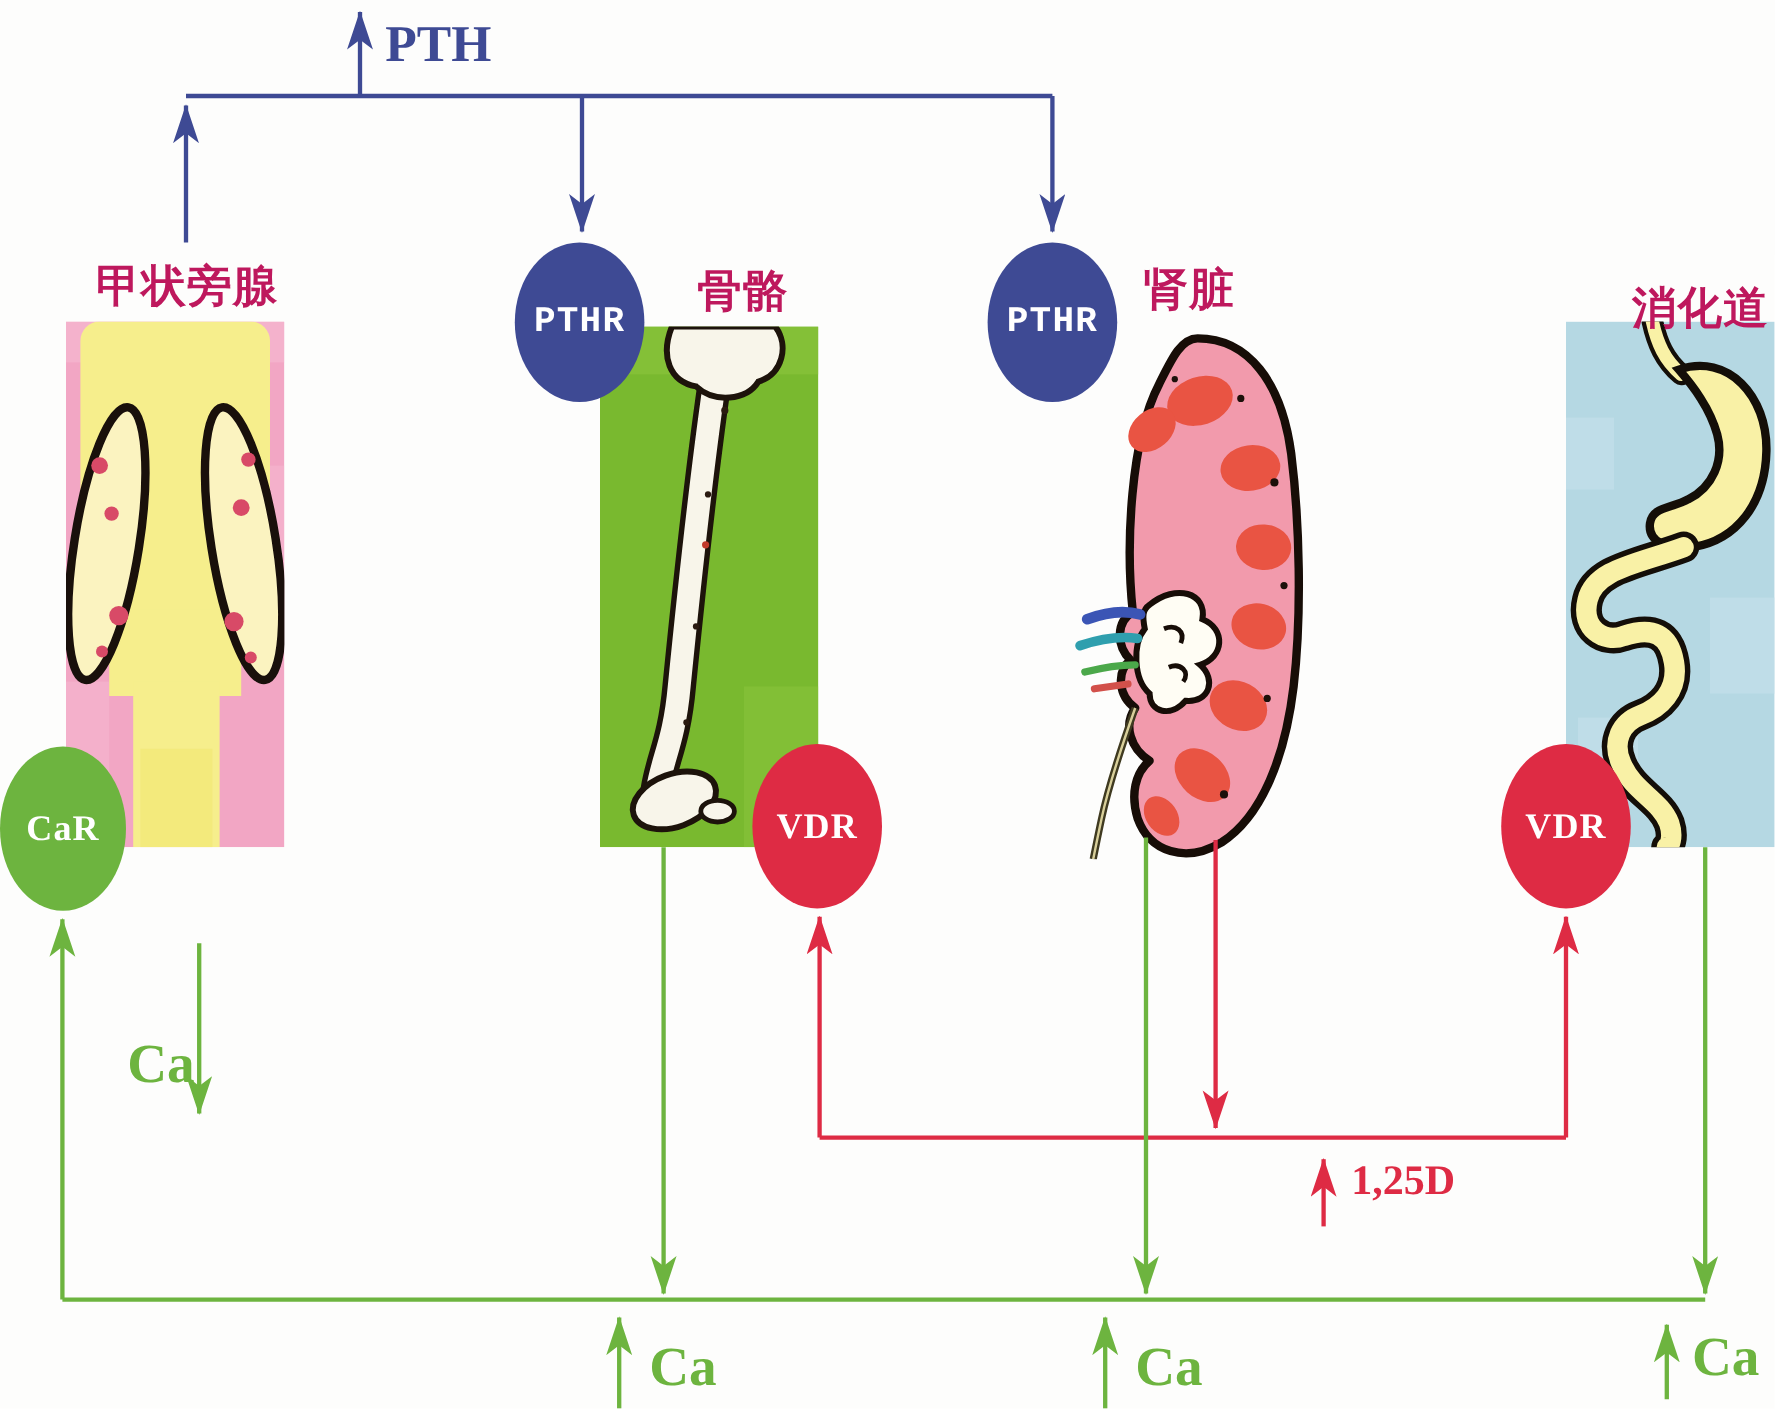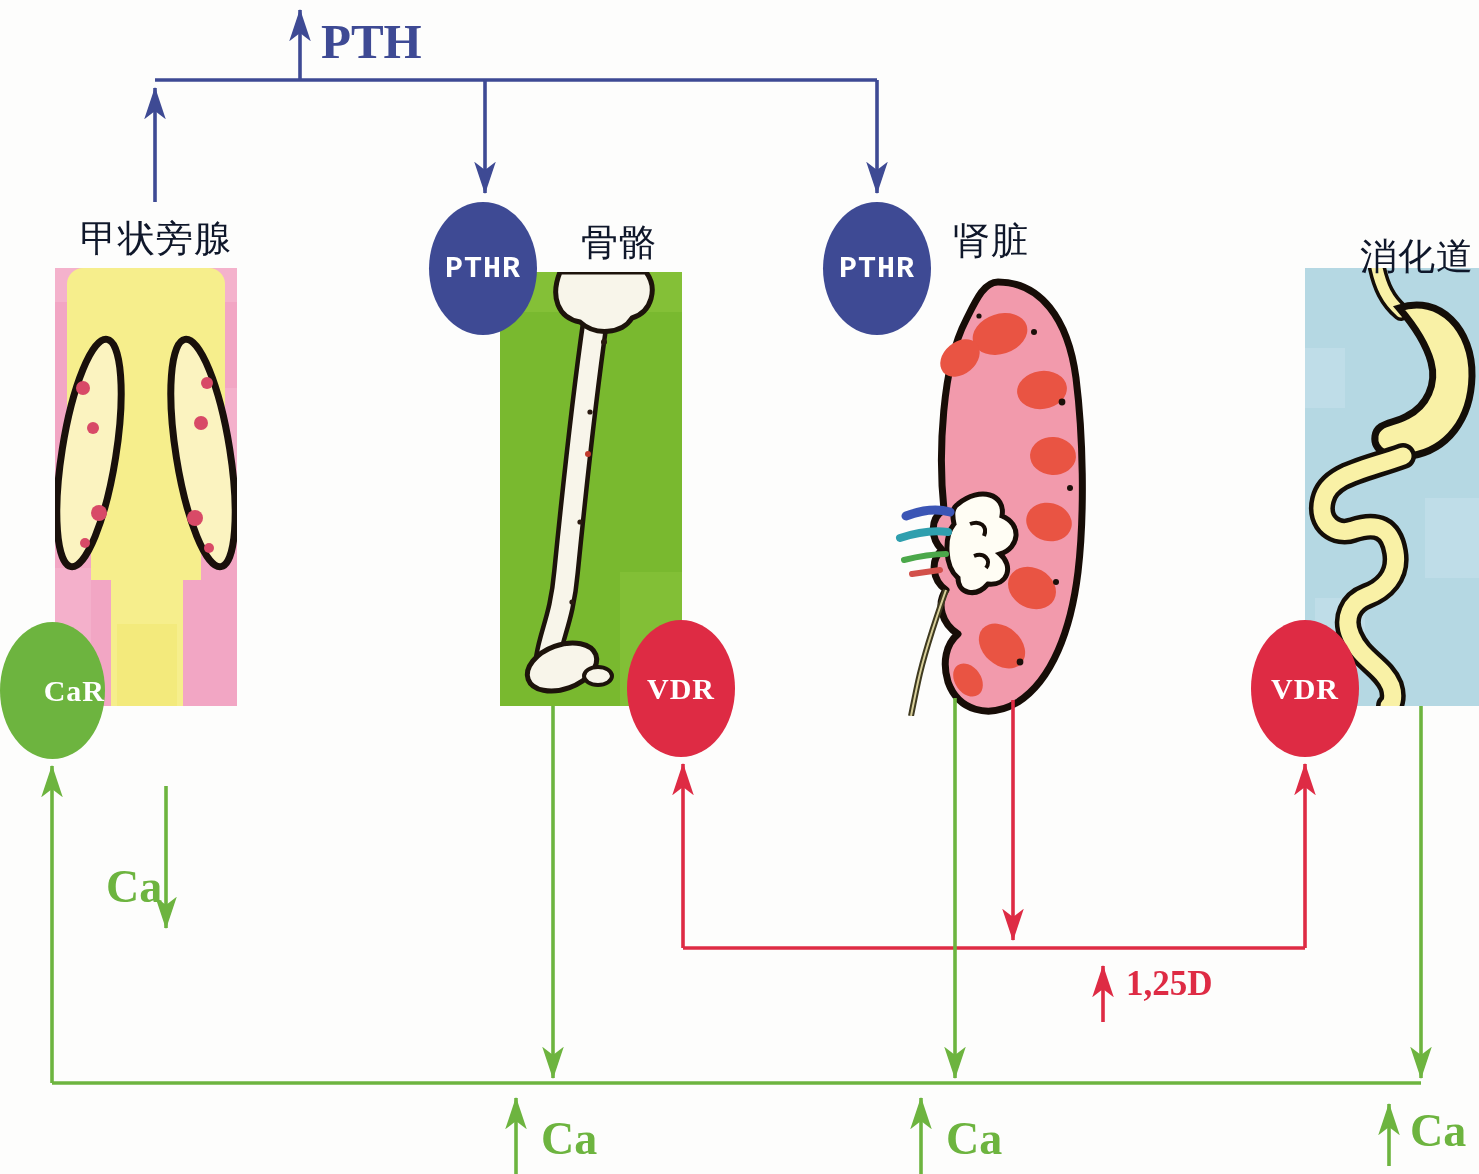--- a/index.html
+++ b/index.html
@@ -11,30 +11,30 @@
     font-family:"Liberation Serif","DejaVu Serif",serif;
   }
   .abs{position:absolute;}
   
   .node{
     position:absolute;border-radius:50%;
     display:flex;align-items:center;justify-content:center;
     color:#ffffff;font-weight:bold;font-size:30px;letter-spacing:1px;
   }
   .node.pthr{background:var(--pth-blue,#3e4a94);font-family:Liberation Mono, monospace;}
-  .node.car {background:var(--ca-green,#6db43f);justify-content:flex-end;}
+  .node.car {background:var(--ca-green,#6db43f);}
   .node.vdr {background:var(--d-red,#de2b44);align-items:center;}
   
   .organ-label{
-    position:absolute;color:#0f172a;font-weight:normal;
+    position:absolute;color:#be185d;font-weight:bold;
     font-size:37px;letter-spacing:1px;white-space:nowrap;
   }
   
   .flow-label{position:absolute;font-weight:bold;white-space:nowrap;}
-  .flow-label.pth {color:var(--pth-blue,#3e4a94);font-size:49px;}
+  .flow-label.pth {color:var(--pth-blue,#3e4a94);font-size:43px;}
   .flow-label.ca  {color:var(--ca-green,#6db43f);font-size:46px;}
   .flow-label.d125{color:var(--d-red,#de2b44);font-size:35px;text-align:center;}
   svg{display:block;}
   .arrow-layer{position:absolute;left:0;top:0;pointer-events:none;}
 </style>
 </head>
 <body>
 
 <div id="canvas">
 

